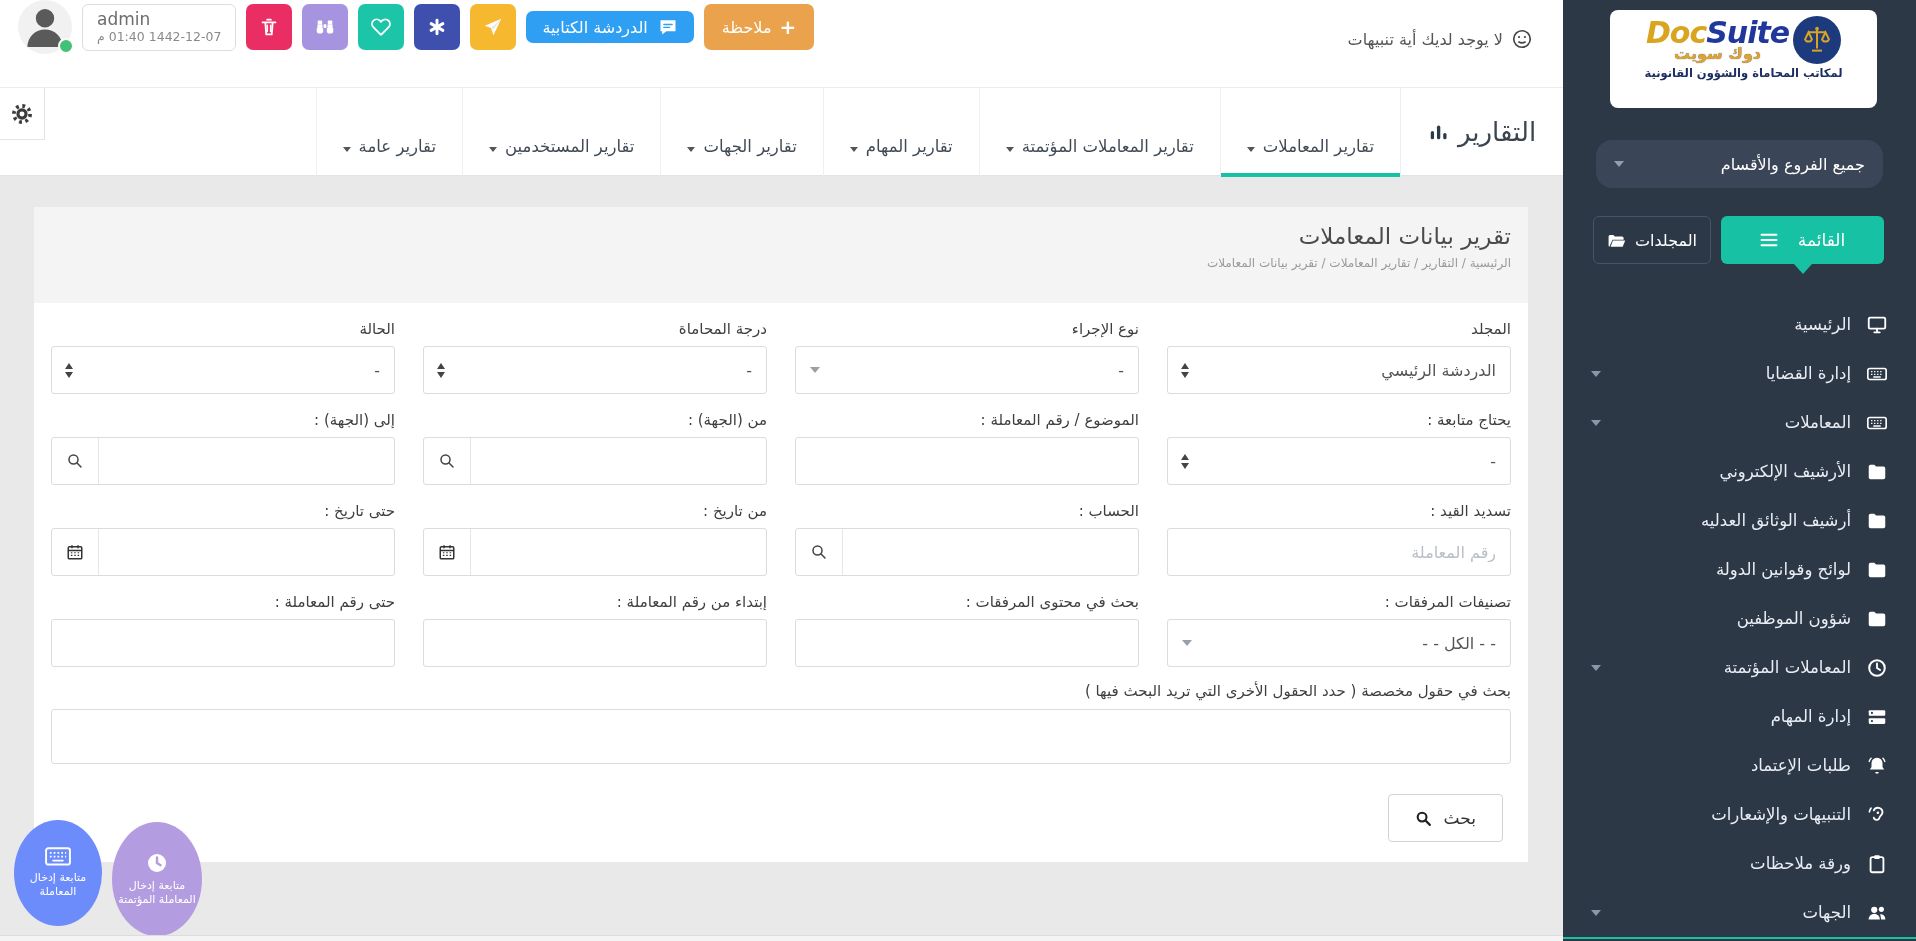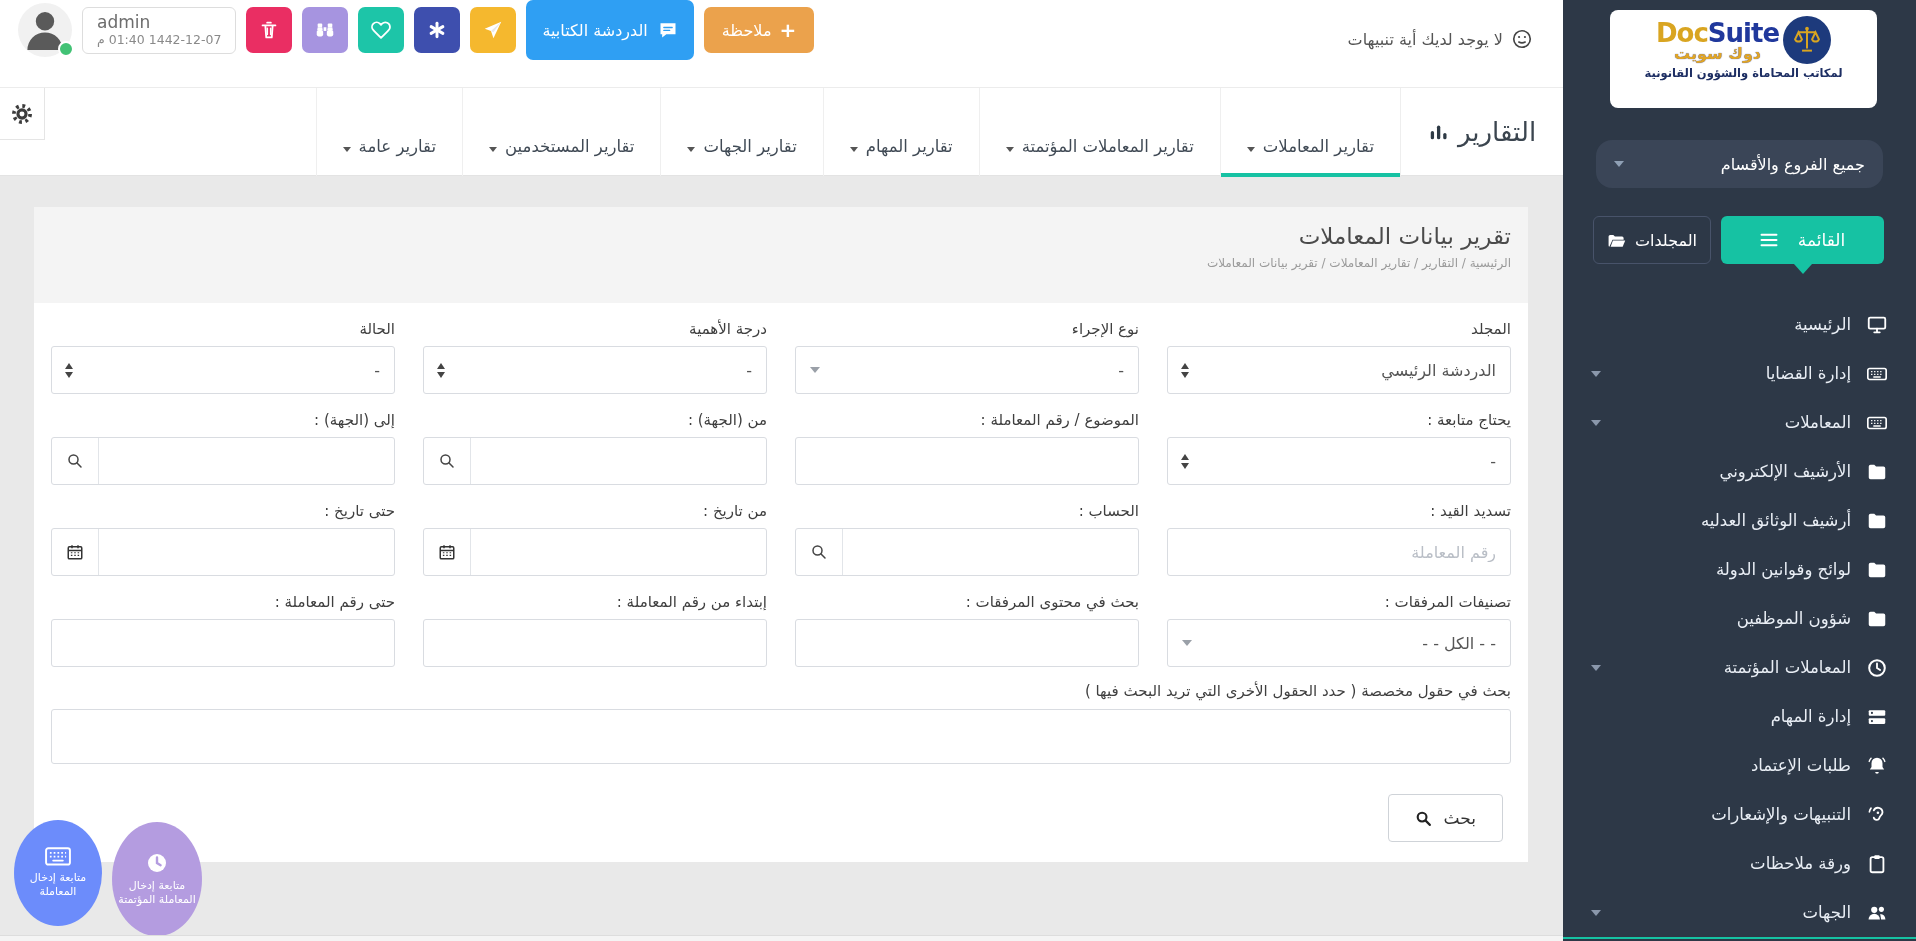--- a/index.html
+++ b/index.html
@@ -3,21 +3,21 @@
 <meta charset="utf-8">
 <style>
   html,body{margin:0;padding:0}
   body{width:1916px;height:941px;position:relative;overflow:hidden;background:#e9e9e9;
        font-family:"DejaVu Sans",sans-serif;-webkit-font-smoothing:antialiased}
   
   .sidebar{position:absolute;right:0;top:0;width:353px;height:941px;background:#2d3847}
   .logo-box{position:absolute;left:47px;top:10px;width:267px;height:98px;background:#fff;border-radius:8px;
             padding:6px 10px;box-sizing:border-box;direction:ltr;text-align:center}
   .logo-row{display:flex;align-items:center;justify-content:center;gap:4px}
-  .logo-en{font-weight:bold;font-size:26px;letter-spacing:-1px;line-height:30px}
+  .logo-en{font-style:italic;font-weight:bold;font-size:30px;letter-spacing:-1px;line-height:30px}
   .logo-en .gold{color:#d9a521}.logo-en .navy{color:#20389c}
   .logo-ar{color:#e0a526;font-weight:bold;font-size:16px;margin-top:-4px;text-shadow:0 0 1px #20389c}
   .logo-sub{color:#1d2e63;font-weight:bold;font-size:11.5px;margin-top:2px}
   .emblem{width:48px;height:48px;border-radius:50%;background:#1d3a7c;display:flex;align-items:center;justify-content:center;flex:none}
   .branches{position:absolute;left:33px;top:140px;width:287px;height:48px;background:#3a4557;border-radius:16px;
             display:flex;align-items:center;direction:rtl;color:#fff;font-size:16px;box-sizing:border-box;padding:0 18px;justify-content:space-between}
   .branches .caret{color:#8fa0b5}
   .side-btns{position:absolute;left:0;top:216px;width:353px;height:60px}
   .btn-menu{position:absolute;left:158px;top:0;width:163px;height:48px;background:#16c2a3;border-radius:6px;
             display:flex;align-items:center;justify-content:center;gap:20px;color:#fff;font-size:17px;direction:rtl}
@@ -35,21 +35,21 @@
   .topbar{position:absolute;left:0;top:0;width:1563px;height:88px;background:#fff;border-bottom:1px solid #ececec;box-sizing:border-box}
   .tb-left{position:absolute;left:18px;top:0;display:flex;align-items:center;gap:10px}
   .avatar{width:54px;height:54px;border-radius:50%;background:#f1f1f1;position:relative;overflow:visible;flex:none}
   .avatar svg{position:absolute;left:3px;top:3px}
   .status-dot{position:absolute;right:-2px;bottom:0;width:16px;height:16px;border-radius:50%;background:#42c275;border:2px solid #fff;box-sizing:border-box}
   .admin-box{border:1px solid #ddd;border-radius:6px;padding:4px 14px 6px;direction:ltr;min-width:110px}
   .admin-name{color:#6d6d6d;font-size:17px}
   .admin-time{color:#8a8a8a;font-size:12.5px;direction:rtl;text-align:left}
   .sq-btn{width:46px;height:46px;border-radius:7px;display:flex;align-items:center;justify-content:center;flex:none;cursor:pointer}
   .b-trash{background:#ea2e63}.b-binoc{background:#a694e0}.b-heart{background:#1dc5a8}.b-aster{background:#3e4fae}.b-send{background:#f5b82e}
-  .btn-chat{height:60px;background:#2f9ff3;border-radius:7px;color:#fff;font-size:16px;display:flex;align-items:center;gap:10px;
+  .btn-chat{height:32px;background:#2f9ff3;border-radius:7px;color:#fff;font-size:16px;display:flex;align-items:center;gap:10px;
             padding:0 16px;direction:rtl;cursor:pointer}
   .btn-note{height:46px;background:#eba24c;border-radius:7px;color:#fff;font-size:16px;display:flex;align-items:center;gap:8px;
             padding:0 18px;direction:rtl;cursor:pointer}
   .btn-note .plus{font-size:20px;font-weight:bold}
   .no-alerts{position:absolute;right:30px;top:28px;display:flex;align-items:center;gap:8px;direction:rtl;color:#555;font-size:16px}
   
   .tabbar{position:absolute;left:0;top:88px;width:1563px;height:88px;background:#fff;border-bottom:1px solid #e3e3e3;box-sizing:border-box}
   .gear-box{position:absolute;left:0;top:0;width:45px;height:52px;background:#fff;border-right:1px solid #e5e5e5;border-bottom:1px solid #e5e5e5;
             display:flex;align-items:center;justify-content:center;box-sizing:border-box;cursor:pointer}
   .page-title-blk{position:absolute;right:0;top:0;width:163px;height:88px;border-left:1px solid #eee;display:flex;align-items:center;justify-content:center;gap:8px;direction:rtl;box-sizing:border-box}
@@ -229,21 +229,21 @@
       </div>
     </div>
     <div>
       <div class="flabel">نوع الإجراء</div>
       <div class="ctrl">
         <span class="val">-</span>
         <i class="caret s2caret"></i>
       </div>
     </div>
     <div>
-      <div class="flabel">درجة الأهمية</div>
+      <div class="flabel">درجة المحاماة</div>
       <div class="ctrl">
         <span class="val">-</span>
         <span class="updown">
             <i class="u"></i>
             <i class="d"></i>
           </span>
       </div>
     </div>
     <div>
       <div class="flabel">الحالة</div>

